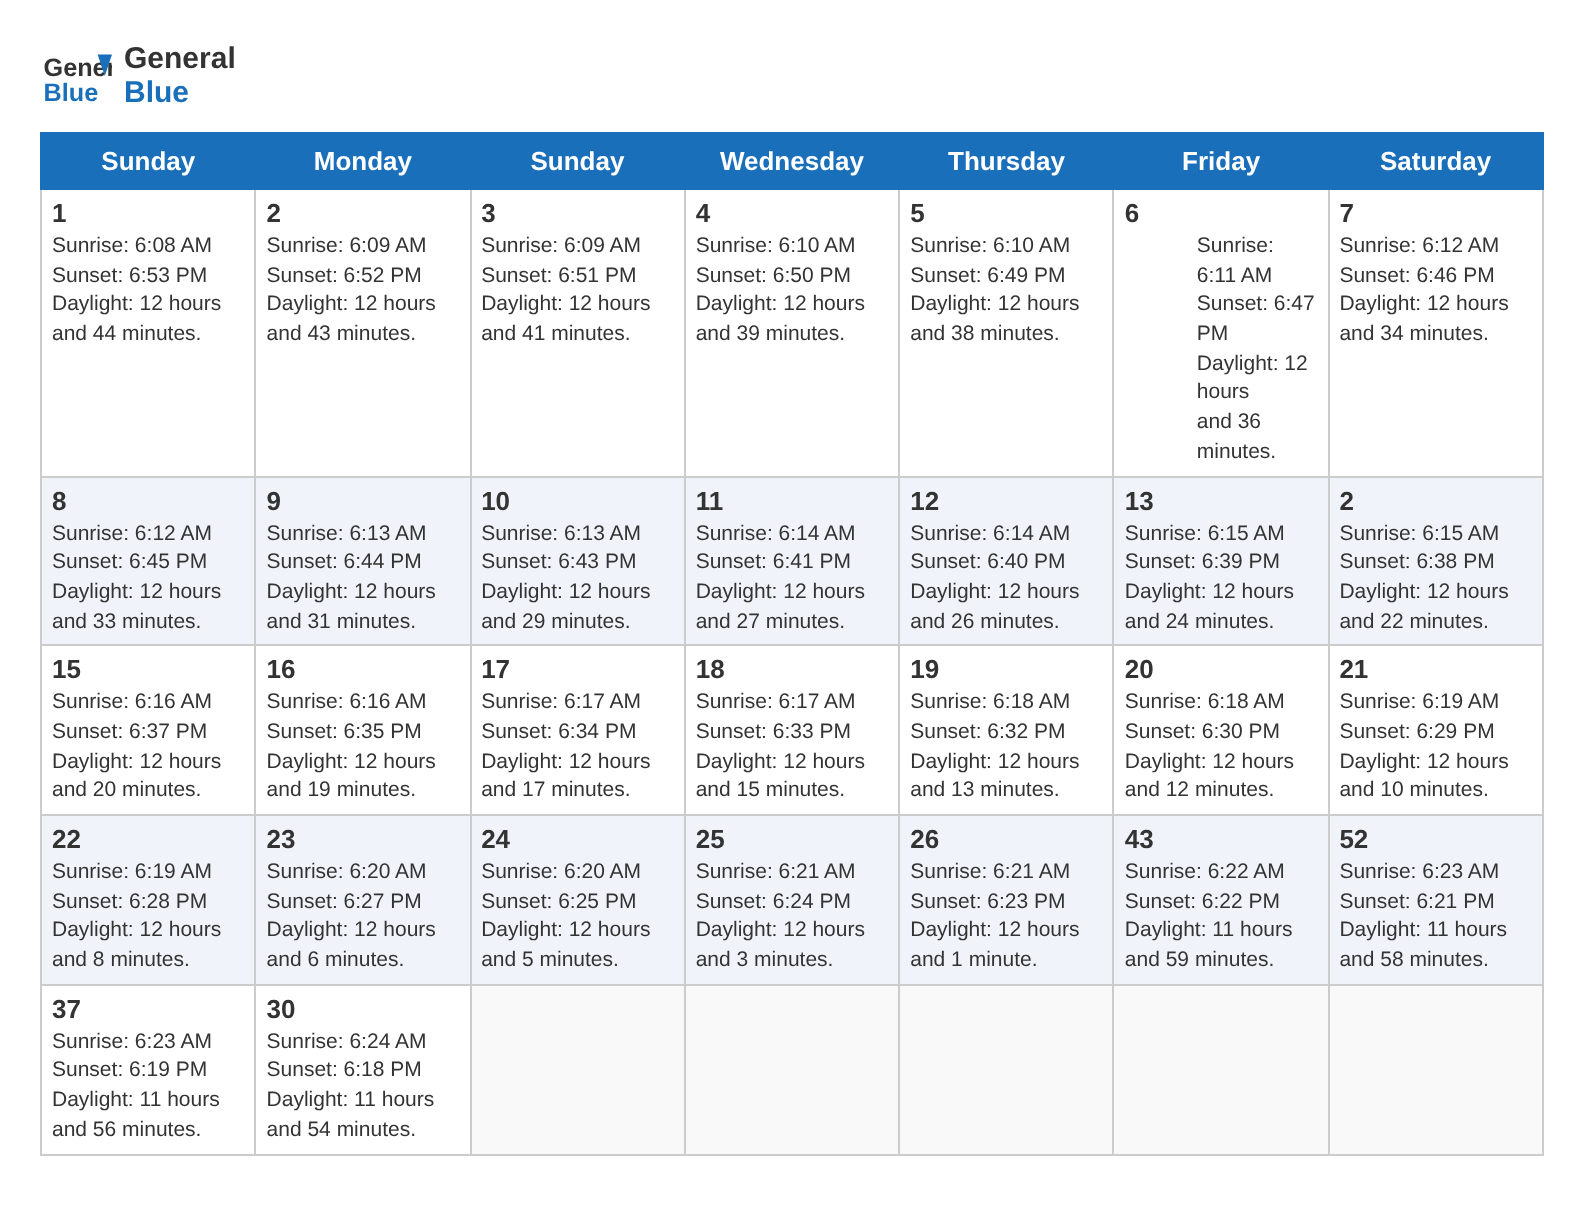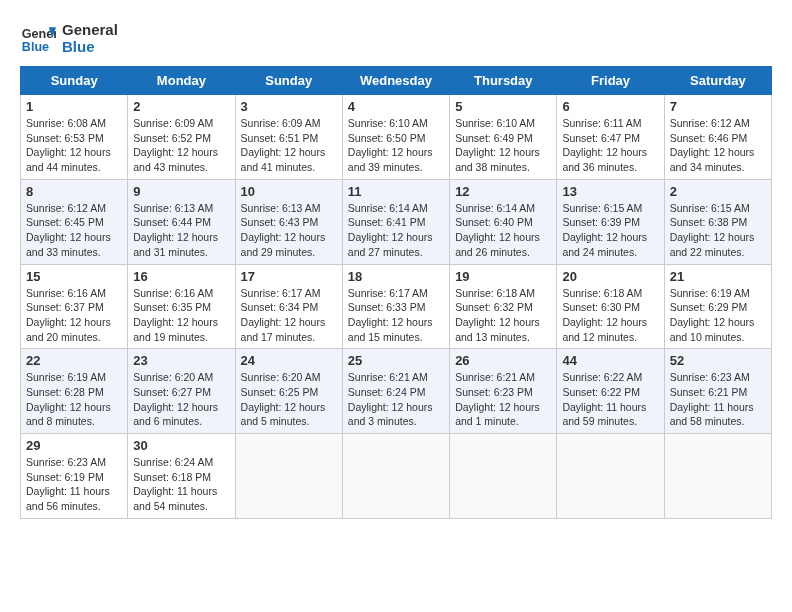--- a/index.html
+++ b/index.html
@@ -140,21 +140,21 @@
         </td>
         <td>
           <span class="day-number">5</span>
           <div class="day-info" style="white-space: pre-line;">Sunrise: 6:10 AM
 Sunset: 6:49 PM
 Daylight: 12 hours
 and 38 minutes.</div>
         </td>
         <td>
           <span class="day-number">6</span>
-          <div class="day-info" style="white-space: pre-line;">Sunrise: 6:11 AM
+          <div class="day-info" style="white-space: pre-line; margin-left: 36px;">Sunrise: 6:11 AM
 Sunset: 6:47 PM
 Daylight: 12 hours
 and 36 minutes.</div>
         </td>
         <td>
           <span class="day-number">7</span>
           <div class="day-info" style="white-space: pre-line;">Sunrise: 6:12 AM
 Sunset: 6:46 PM
 Daylight: 12 hours
 and 34 minutes.</div>
@@ -292,37 +292,37 @@
 and 3 minutes.</div>
         </td>
         <td>
           <span class="day-number">26</span>
           <div class="day-info" style="white-space: pre-line;">Sunrise: 6:21 AM
 Sunset: 6:23 PM
 Daylight: 12 hours
 and 1 minute.</div>
         </td>
         <td>
-          <span class="day-number">44</span>
+          <span class="day-number">43</span>
           <div class="day-info" style="white-space: pre-line;">Sunrise: 6:22 AM
 Sunset: 6:22 PM
 Daylight: 11 hours
 and 59 minutes.</div>
         </td>
         <td>
           <span class="day-number">52</span>
           <div class="day-info" style="white-space: pre-line;">Sunrise: 6:23 AM
 Sunset: 6:21 PM
 Daylight: 11 hours
 and 58 minutes.</div>
         </td>
       </tr>
       <tr>
         <td>
-          <span class="day-number">29</span>
+          <span class="day-number">37</span>
           <div class="day-info" style="white-space: pre-line;">Sunrise: 6:23 AM
 Sunset: 6:19 PM
 Daylight: 11 hours
 and 56 minutes.</div>
         </td>
         <td>
           <span class="day-number">30</span>
           <div class="day-info" style="white-space: pre-line;">Sunrise: 6:24 AM
 Sunset: 6:18 PM
 Daylight: 11 hours

